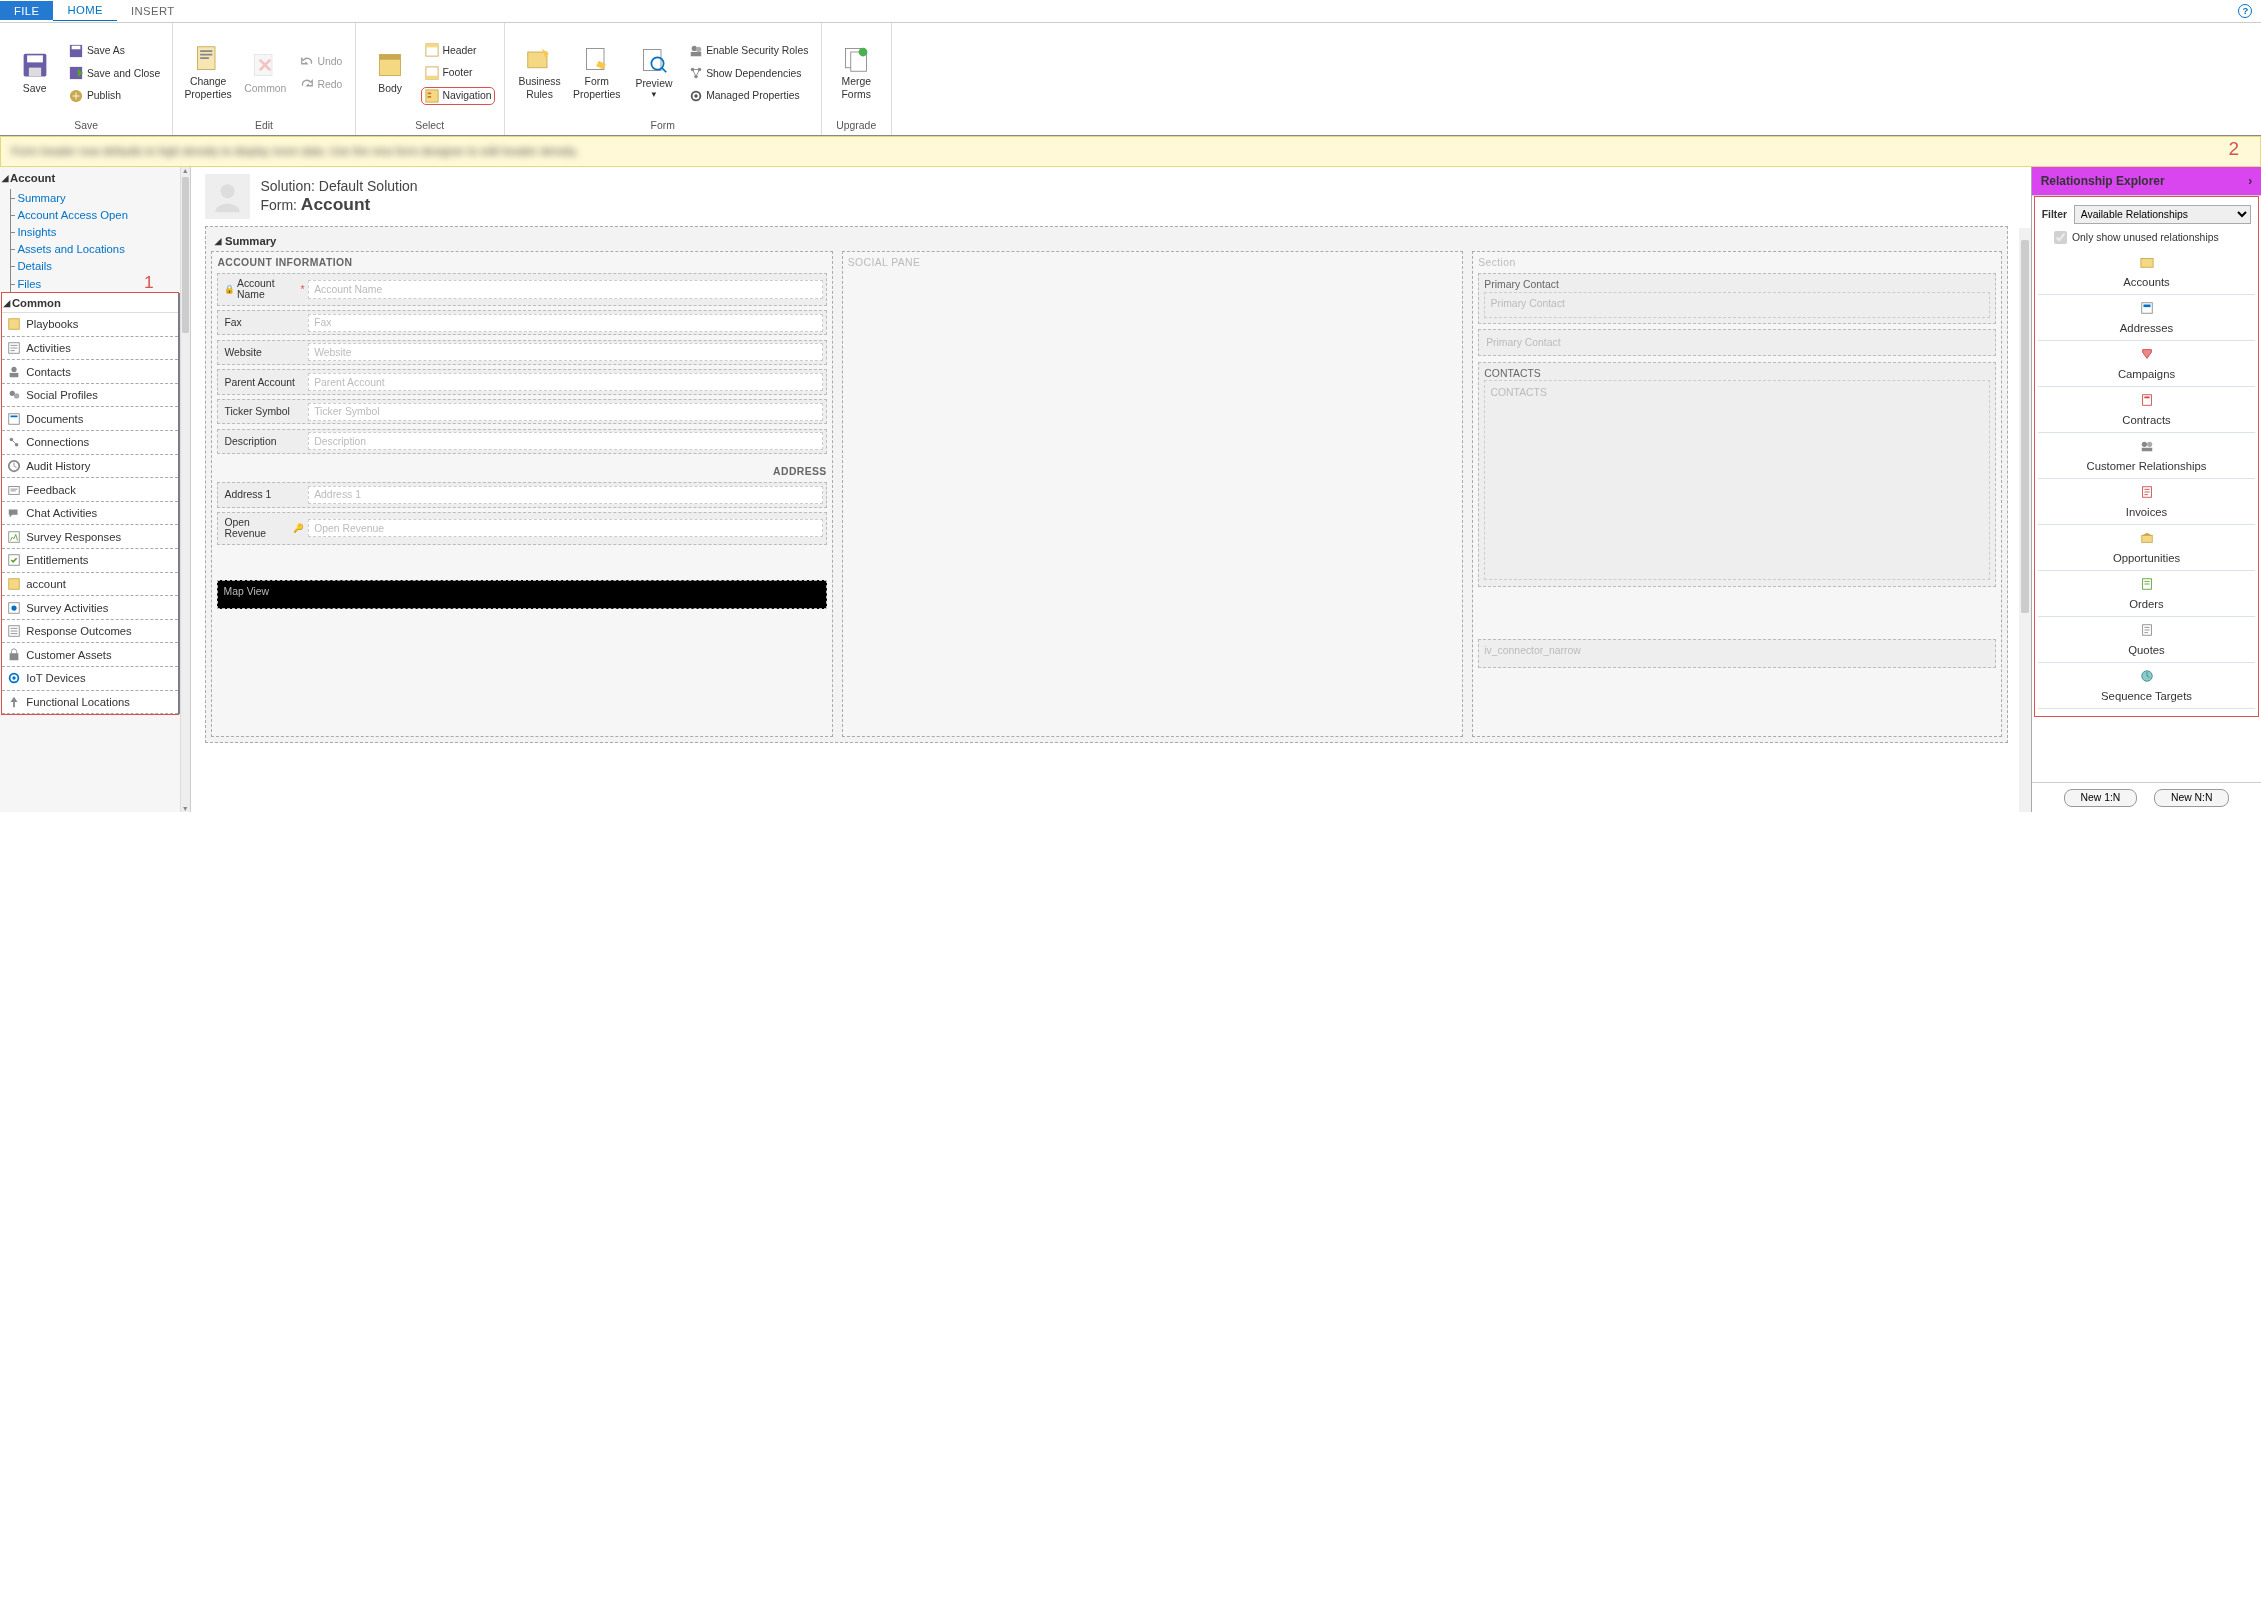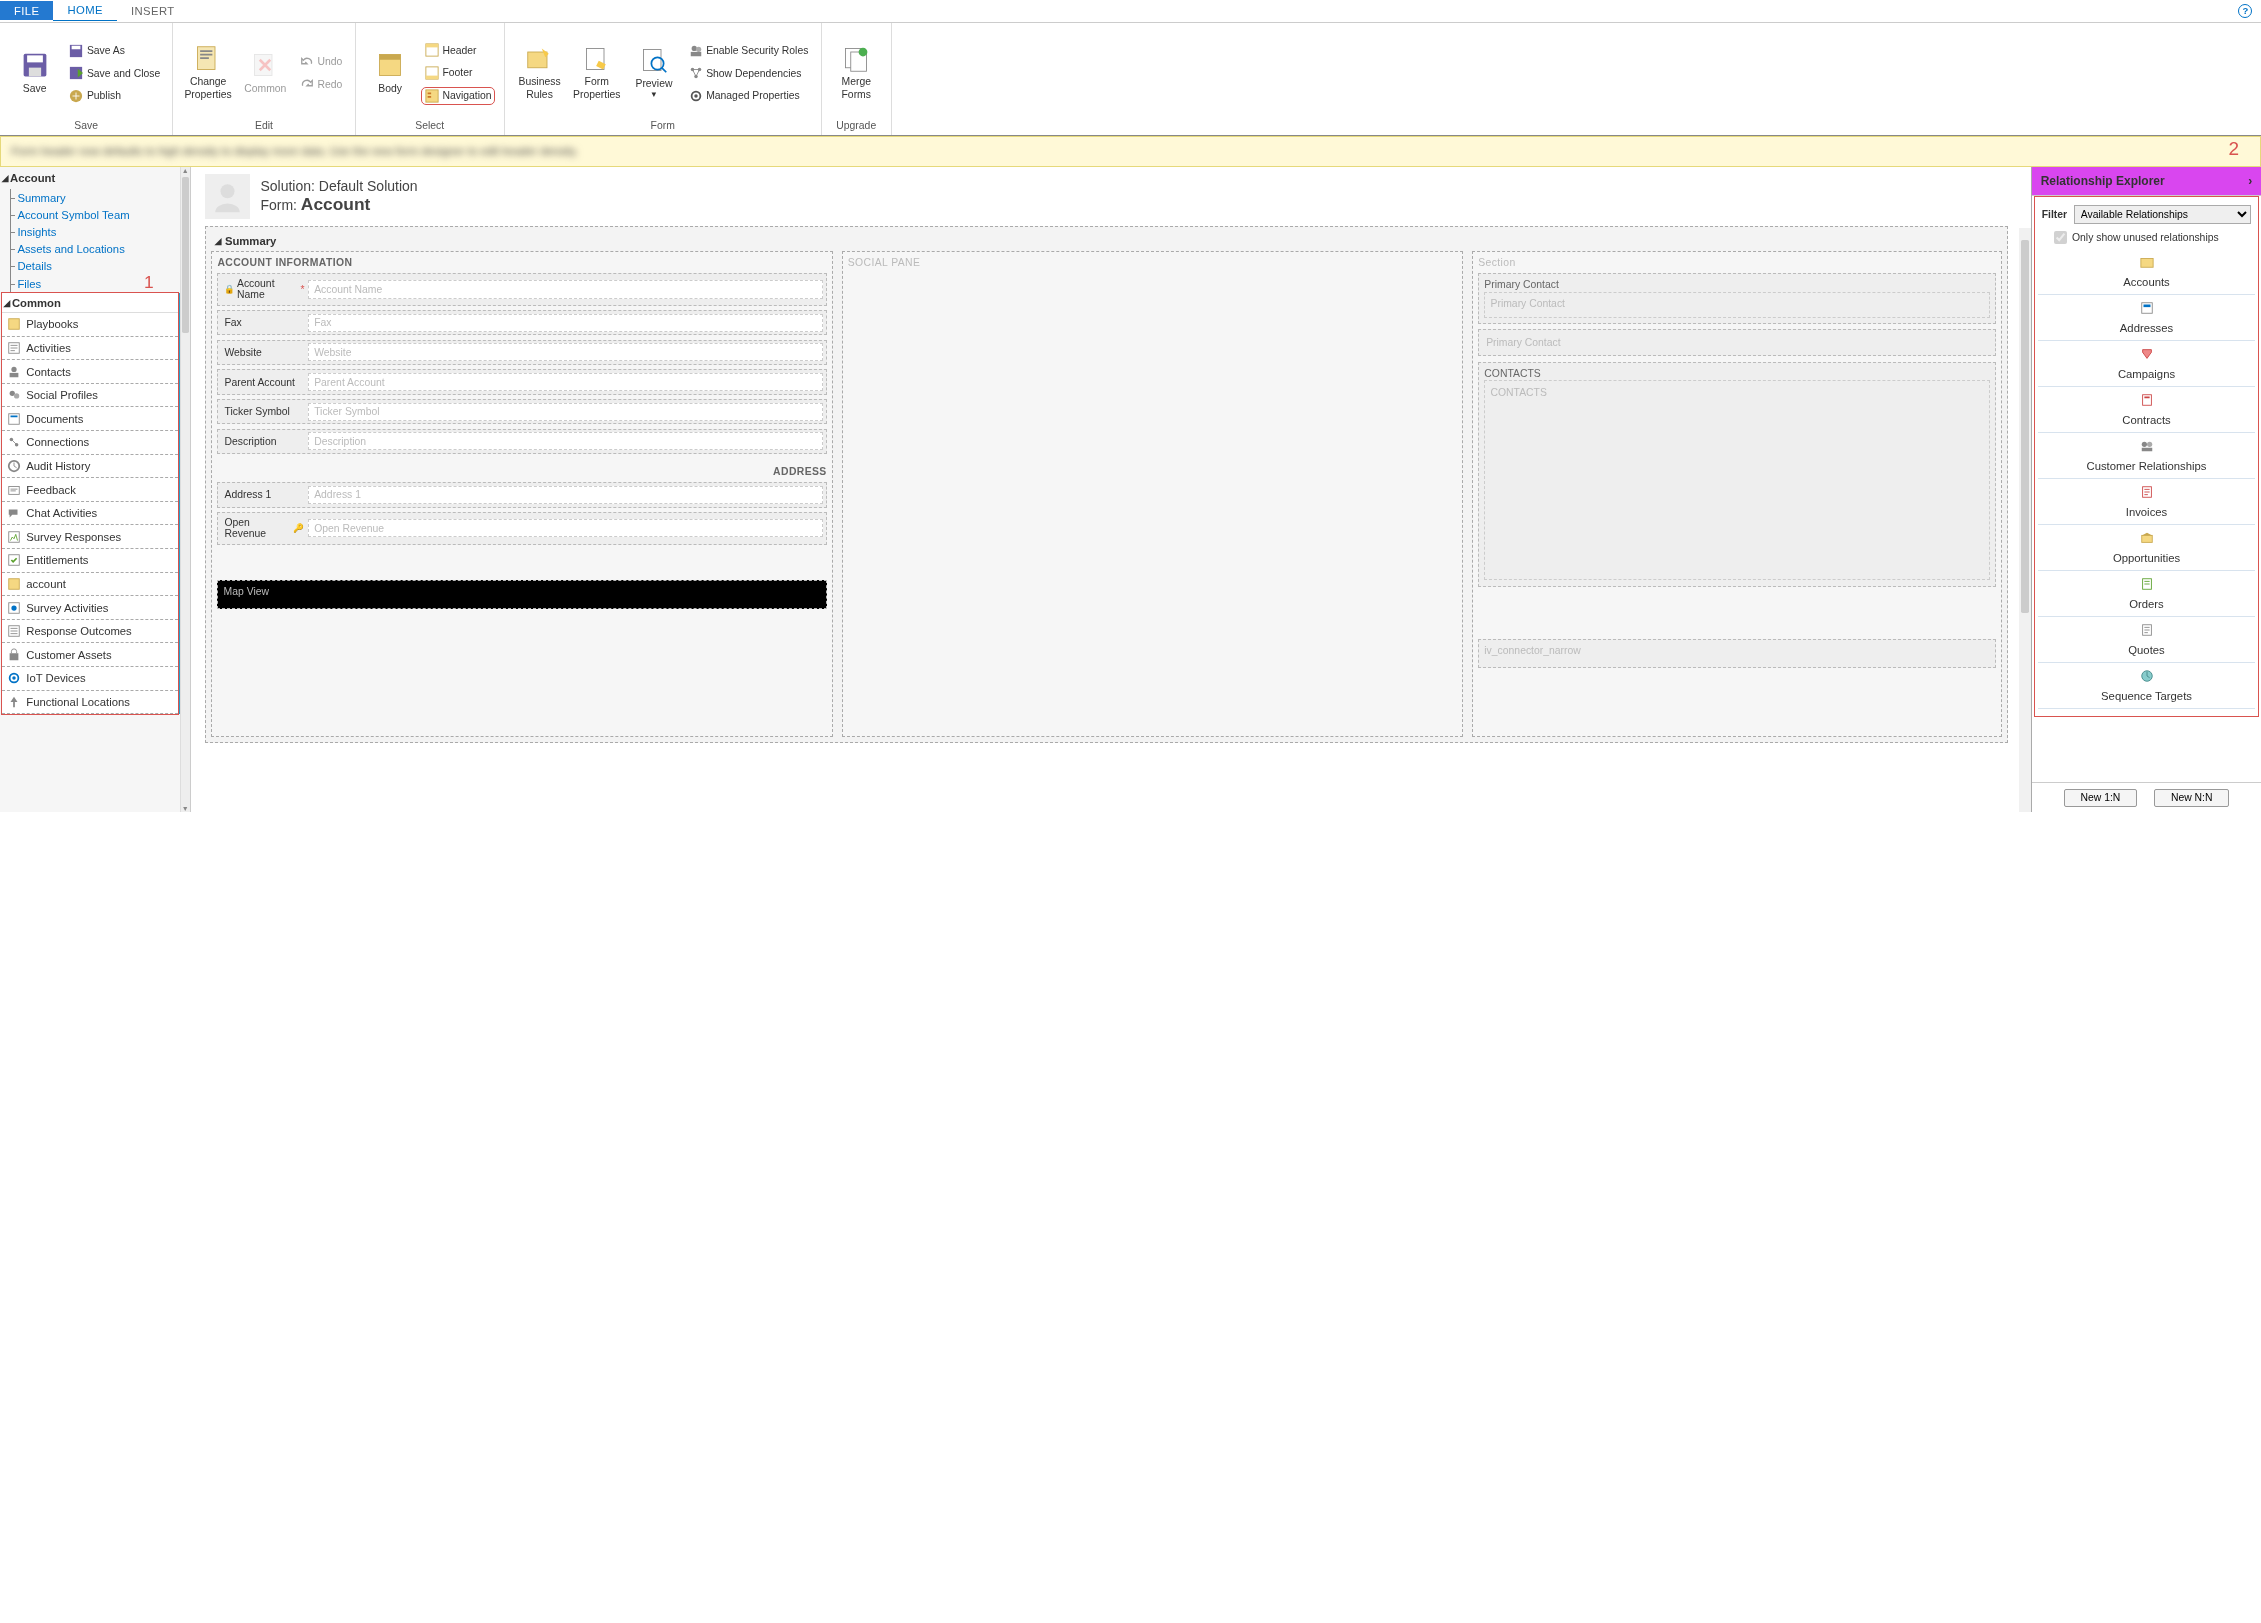--- a/index.html
+++ b/index.html
@@ -84,21 +84,21 @@
 .rel-hdr { background: #d946ef; padding: 7px 8.7px; font-weight: bold; font-size: 12px; display: flex; align-items: center; border-bottom: 0.9px solid #ccc; }
 .rel-hdr .chev { margin-left: auto; }
 .rel-box { border: 1.7px solid #d9534f; margin: 0 1.7px; padding: 3.5px 3.5px 7px; flex-shrink: 0; }
 .filter-row { display: flex; align-items: center; gap: 7px; padding: 5.2px 3.5px; }
 .filter-row label { font-weight: bold; font-size: 10.4px; }
 .filter-row select { flex: 1; font-size: 10.4px; padding: 1.7px; border: 0.9px solid #aaa; }
 .chk-row { display: flex; align-items: center; gap: 5.2px; padding: 1.7px 3.5px 5.2px 15.6px; font-size: 10.4px; }
 .rel-item { display: flex; align-items: center; gap: 7px; padding: 6px 5.2px; border-bottom: 0.9px solid #d8e3ee; cursor: pointer; font-size: 11.3px; flex-direction: column; }
 .rel-item .ic { width: 14px; height: 14px; display: inline-flex; }
 .right-footer { margin-top: auto; border-top: 0.9px solid #ccc; padding: 5.2px; display: flex; gap: 17.4px; justify-content: center; }
-.right-footer button { padding: 2.6px 15.6px; font-size: 10.4px; border: 0.9px solid #999; background: #f5f5f5; cursor: pointer; border-radius: 2px; }
+.right-footer button { padding: 2.6px 15.6px; font-size: 10.4px; border: 0.9px solid #999; background: #f5f5f5; cursor: pointer; border-radius: 8px; }
 
 svg { display: block; }
 </style>
 </head>
 <body>
 
 <div class="tabs-bar">
   <div class="tab file">FILE</div>
   <div class="tab active">HOME</div>
   <div class="tab inactive">INSERT</div>
@@ -337,21 +337,21 @@
 <div class="main">
 
   <div class="left-pane">
     <div class="left-inner">
       <div class="tree-hdr">
           <span class="caret">◢</span>
           <span>Account</span>
         </div>
       <div id="tree-items">
           <div class="tree-item">Summary</div>
-          <div class="tree-item">Account Symbol Team</div>
+          <div class="tree-item">Account Access Open</div>
           <div class="tree-item">Insights</div>
           <div class="tree-item">Assets and Locations</div>
           <div class="tree-item">Details</div>
           <div class="tree-item">Files</div>
         </div>
 
       <div class="nav-section">
         <span class="annot-1">1</span>
         <div class="nav-hdr">
             <span class="caret" style="font-size:8.7px;margin-right:1.7px">◢</span>

